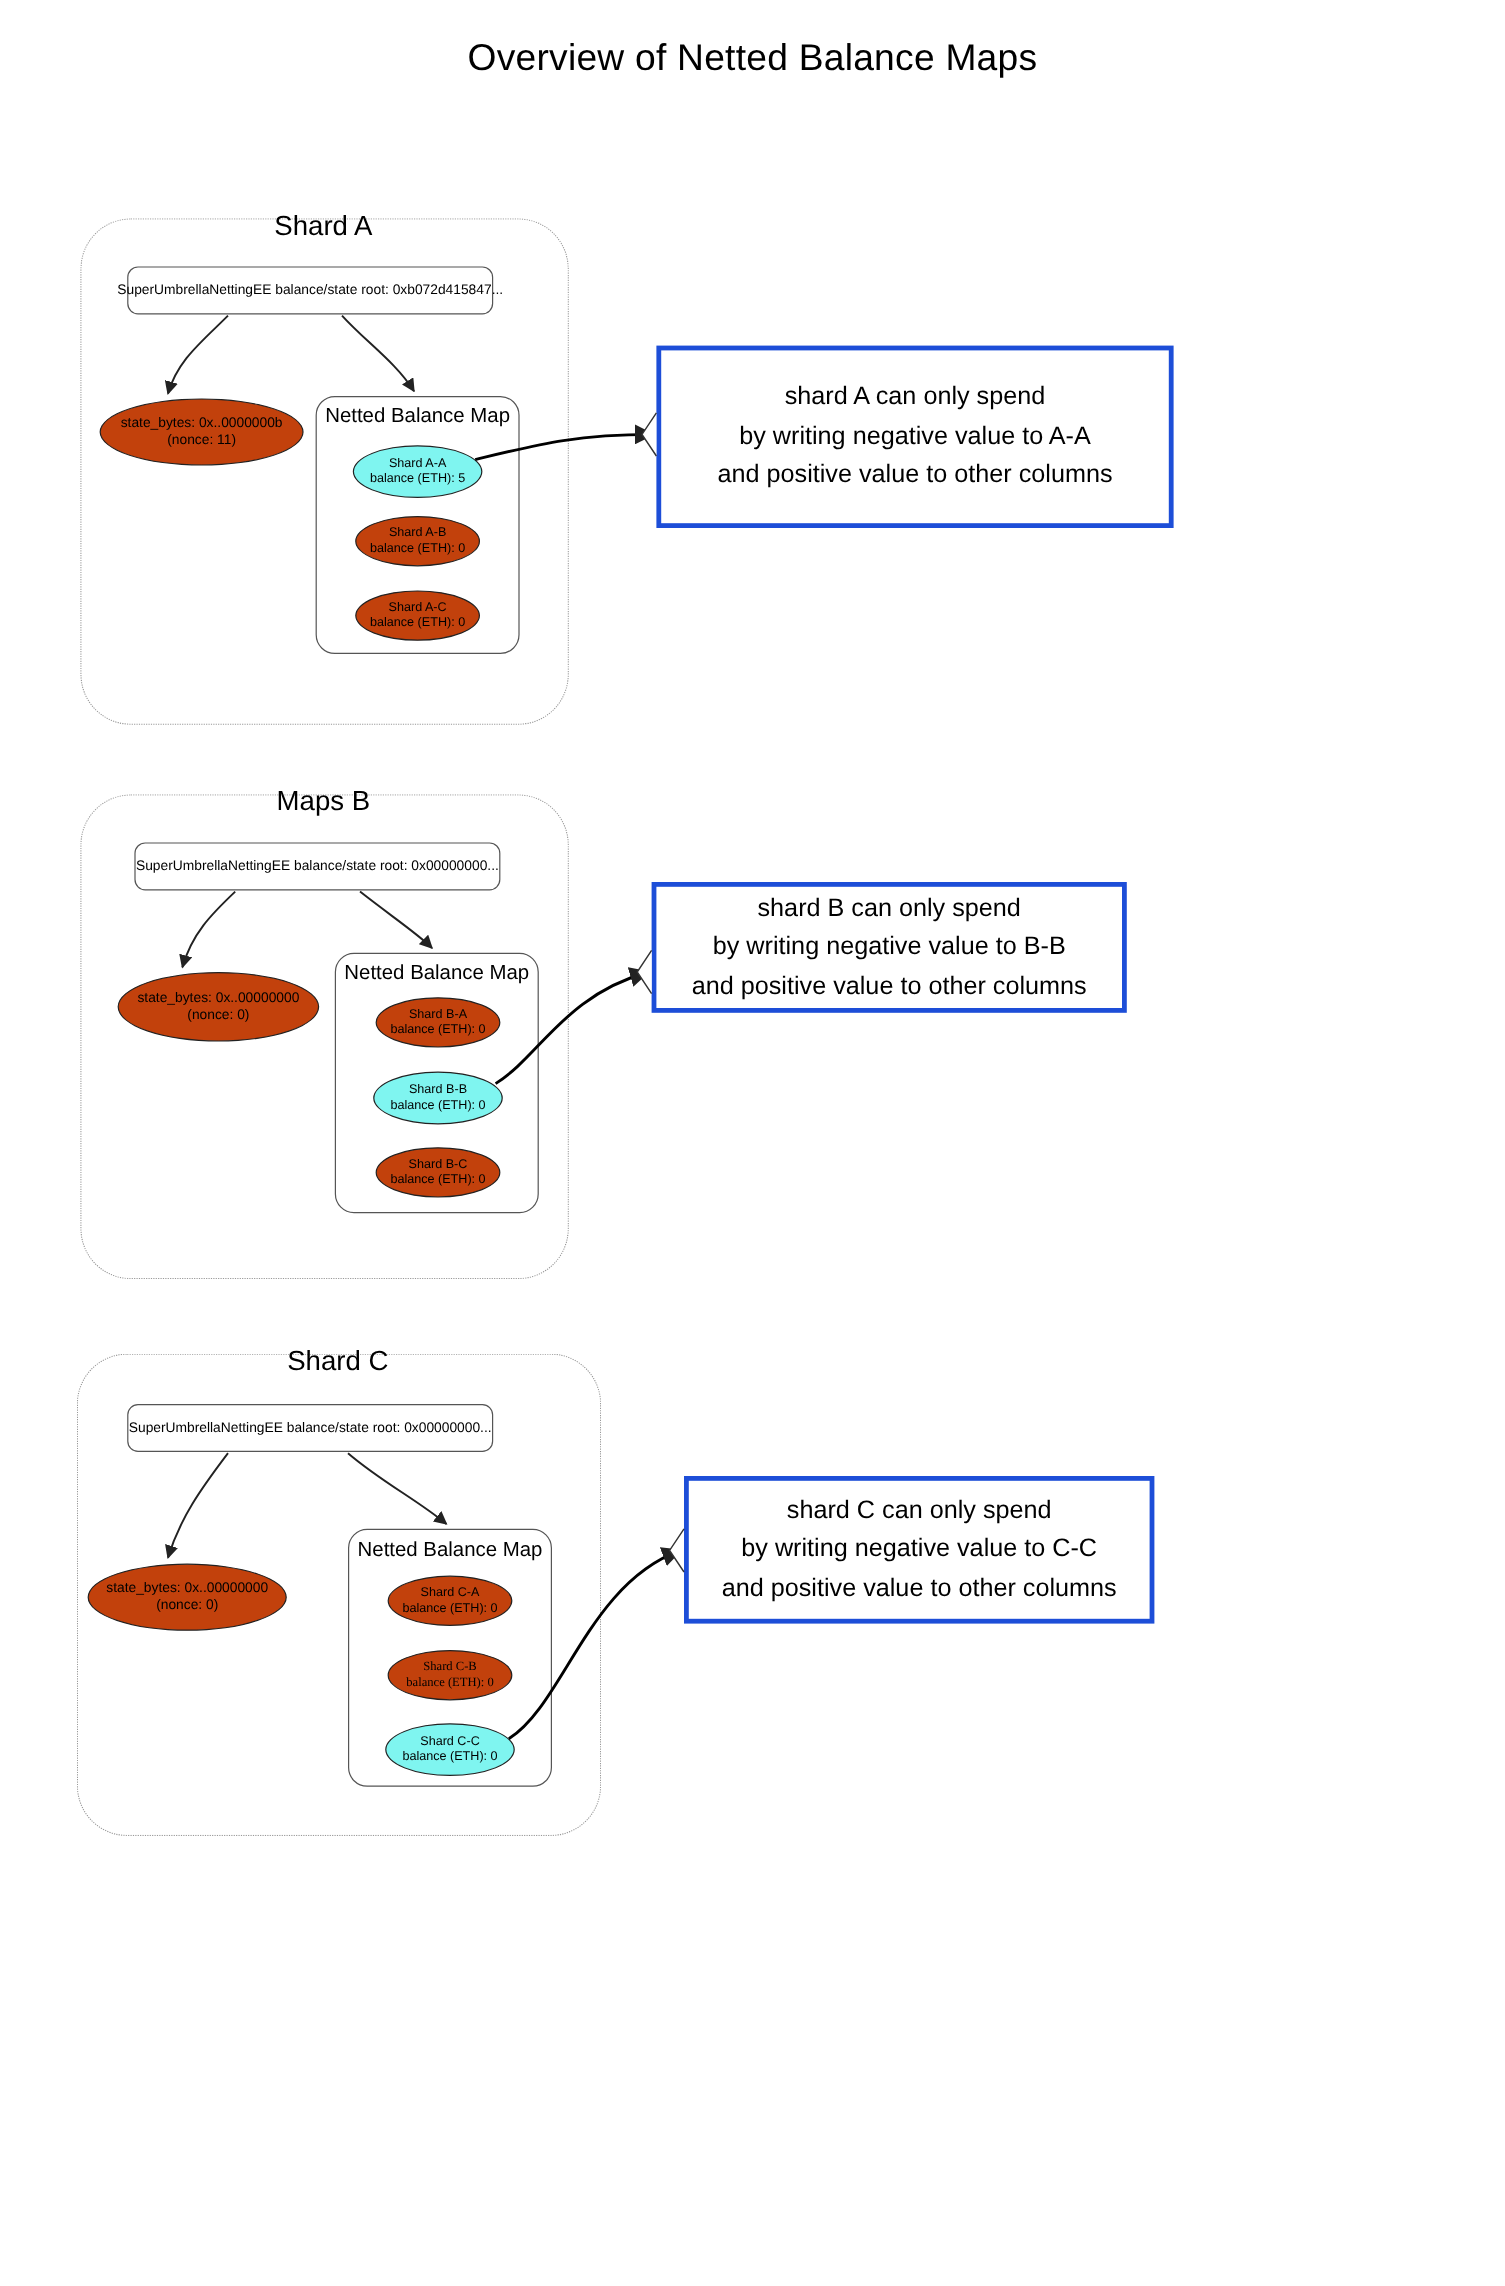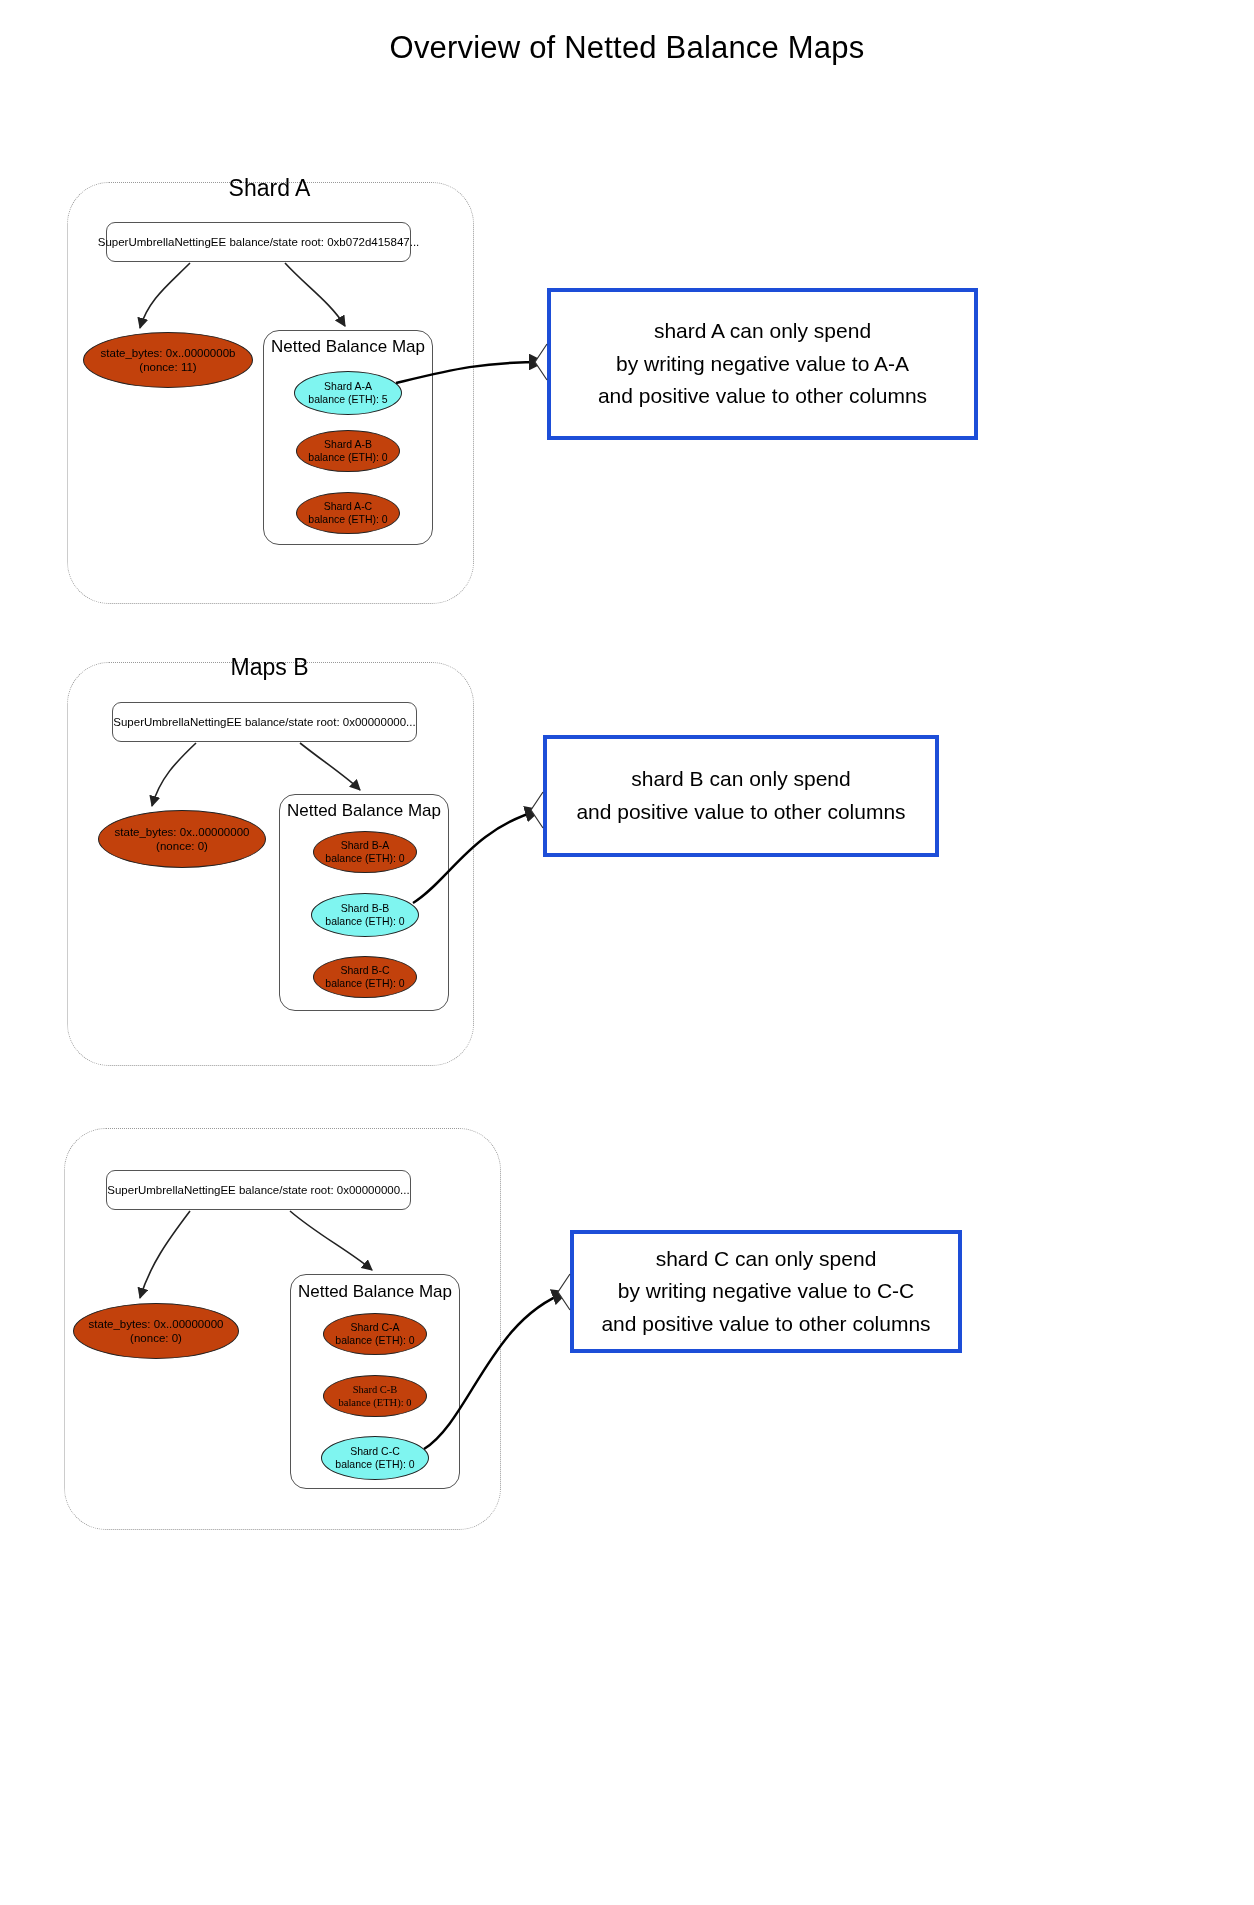--- a/index.html
+++ b/index.html
@@ -164,26 +164,28 @@
   </div>
   <div class="ellipse bal-ellipse highlight" style="left:311px; top:893px; width:108px; height:44px;">
     <span class="l1">Shard B-B</span>
     <span class="l2">balance (ETH): 0</span>
   </div>
   <div class="ellipse bal-ellipse" style="left:313px; top:956px; width:104px; height:42px;">
     <span class="l1">Shard B-C</span>
     <span class="l2">balance (ETH): 0</span>
   </div>
 
-  <div class="callout" style="left:543px; top:735px; width:396px; height:122px;">
+  <div class="callout" style="left:543px; top:735px; width:396px; height:109px;">
     <span>shard B can only spend</span>
+    <span>by writing negative value to B-B</span>
     <span>and positive value to other columns</span>
   </div>
 
   <div class="shard-group" style="left:64px; top:1128px; width:435px; height:400px;"></div>
+  <div class="shard-title" style="left:64px; top:1121px; width:435px;">Shard C</div>
 
   <div class="root-box" style="left:106px; top:1170px; width:305px; height:40px;">SuperUmbrellaNettingEE balance/state root: 0x00000000...</div>
 
   <div class="ellipse state-ellipse" style="left:73px; top:1303px; width:166px; height:56px;">
     <span class="l1">state_bytes: 0x..00000000</span>
     <span class="l2">(nonce: 0)</span>
   </div>
 
   <div class="nbm-box" style="left:290px; top:1274px; width:170px; height:215px;"></div>
   <div class="nbm-title" style="left:290px; top:1282px; width:170px;">Netted Balance Map</div>

